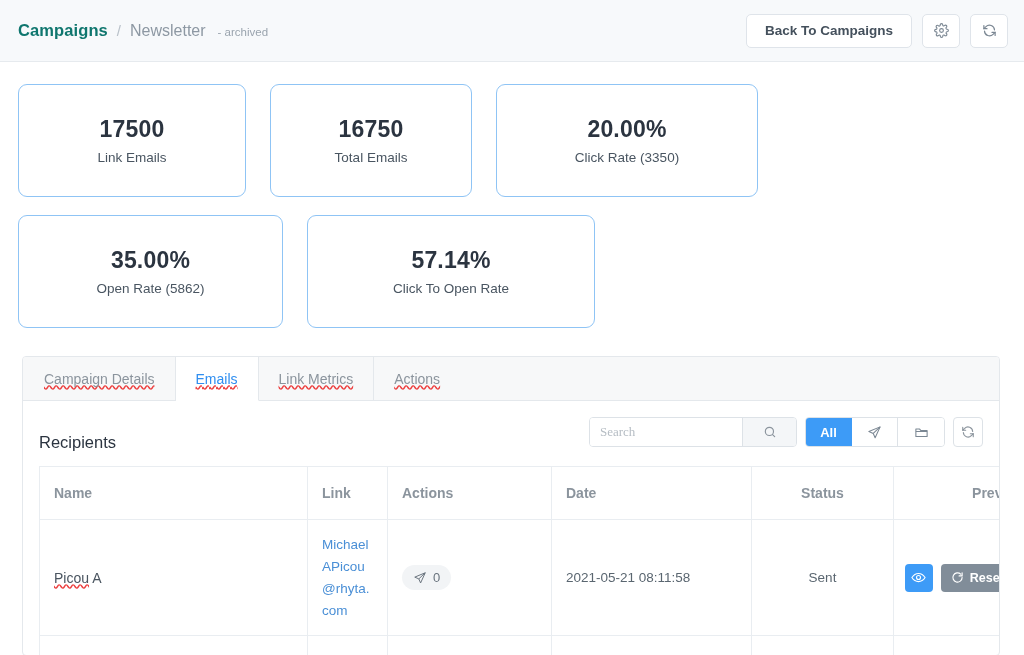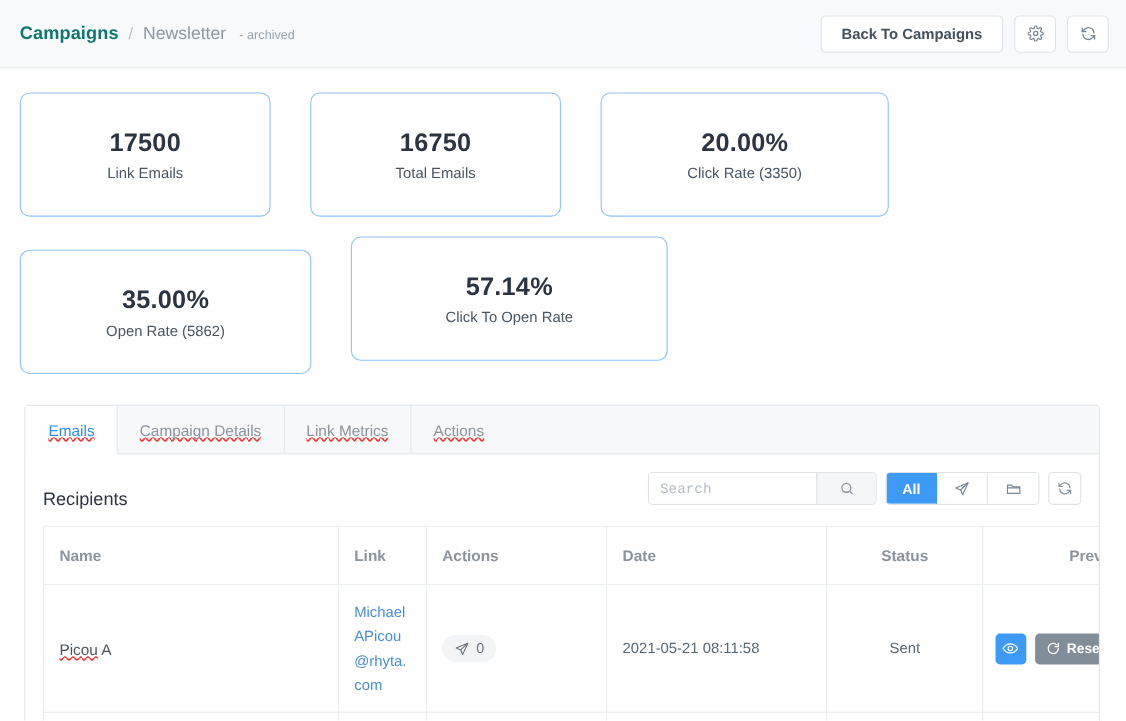--- a/index.html
+++ b/index.html
@@ -64,38 +64,38 @@
     cursor: pointer;
     color: #7b8793;
   }
 
   
   .stats {
     padding: 22px 18px 0 18px;
   }
   .stat-row {
     display: flex;
-    gap: 36px;
+    gap: 24px;
     margin-bottom: 18px;
   }
   .stat-card {
     border: 1px solid #8fc4f5;
     border-radius: 9px;
     background: #ffffff;
     height: 113px;
     display: flex;
     flex-direction: column;
     align-items: center;
     justify-content: center;
     gap: 7px;
   }
   .stat-card.w1 { width: 228px; }
-  .stat-card.w2 { width: 228px; }
+  .stat-card.w2 { width: 202px; }
   .stat-card.w3 { width: 262px; }
-  .stat-card.w4 { width: 265px; margin-top: 12px; }
+  .stat-card.w4 { width: 265px; }
   .stat-card.w5 { width: 288px; }
   .stat-value {
     font-size: 23px;
     font-weight: bold;
     color: #2b3440;
     letter-spacing: .2px;
   }
   .stat-label {
     font-size: 13.5px;
     color: #495561;
@@ -168,21 +168,21 @@
     background: #fff;
   }
   .search-input {
     width: 152px;
     border: none;
     outline: none;
     padding: 0 10px;
     font-size: 13px;
     color: #44505c;
     background: #fff;
-    font-family: Liberation Mono, monospace;
+    font-family: Liberation Serif, serif;
   }
   .search-input::placeholder { color: #b6bdc4; }
   .search-btn {
     width: 54px;
     border-left: 1px solid #dde2e7;
     background: #f4f6f8;
     display: flex; align-items: center; justify-content: center;
     color: #8b949d;
     cursor: pointer;
   }
@@ -359,25 +359,25 @@
       <div class="stat-value">57.14%</div>
       <div class="stat-label">Click To Open Rate</div>
     </div>
   </div>
 </div>
 
 <div class="panel-wrap">
   <div class="panel">
 
     <div class="tabstrip">
+      <div class="tab">
+        <span class="spell">Campaign Details</span>
+      </div>
       <div class="tab active">
         <span class="spell-blue">Emails</span>
-      </div>
-      <div class="tab">
-        <span class="spell">Campaign Details</span>
       </div>
       <div class="tab">
         <span class="spell">Link Metrics</span>
       </div>
       <div class="tab plain">
         <span class="spell">Actions</span>
       </div>
     </div>
 
     <div class="panel-body">

